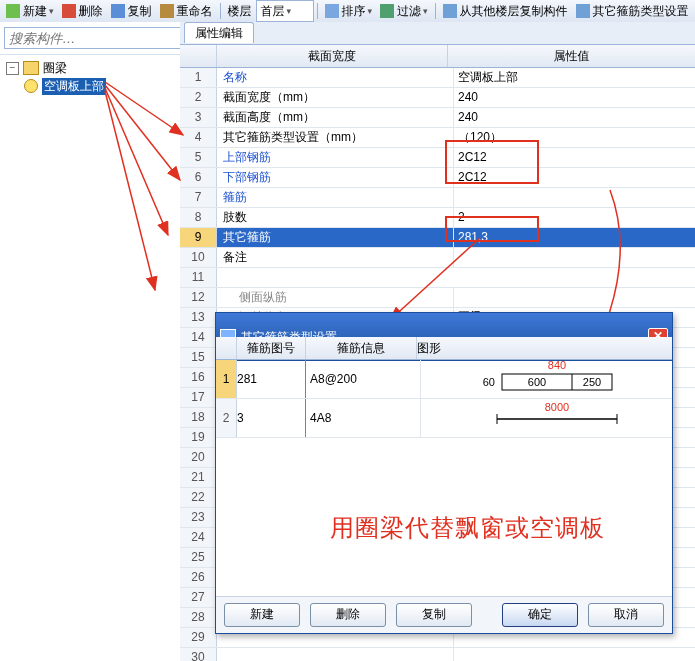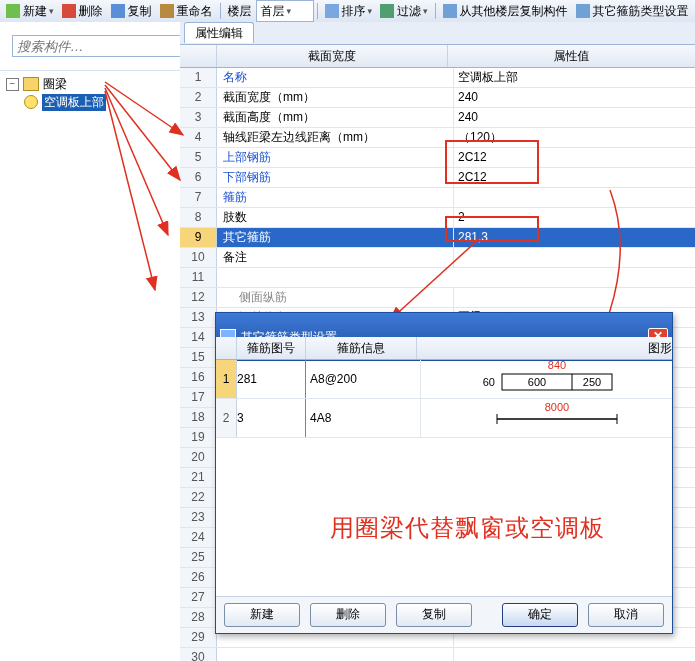--- a/index.html
+++ b/index.html
@@ -7,21 +7,21 @@
 
 
 .toolbar{height:22px;background:linear-gradient(#f4f7fc,#dde6f3);border-bottom:1px solid #9cb4d8;display:flex;align-items:center;padding:0 2px;overflow:hidden;white-space:nowrap}
 .tb-sep{width:1px;height:16px;background:#9cb4d8;margin:0 3px}
 .tb-btn{display:inline-flex;align-items:center;padding:0 4px;height:20px;cursor:default}
 .tb-ico{width:14px;height:14px;margin-right:3px;display:inline-block}
 .dd{font-size:9px;color:#555;margin-left:2px}
 
 
 .left-panel{position:absolute;left:0;top:22px;width:180px;bottom:0;border-right:1px solid #9cb4d8;background:#fff}
-.search-row{display:flex;align-items:center;padding:12px;border-bottom:1px solid #d7e2ef}
+.search-row{display:flex;align-items:center;padding:4px;border-bottom:1px solid #d7e2ef}
 .search-input{flex:1;height:20px;border:1px solid #9cb4d8;padding:0 4px;color:#888;font-style:italic}
 .search-btn{width:22px;height:22px;border:1px solid #9cb4d8;background:#f2f6fc;margin-left:3px;display:flex;align-items:center;justify-content:center}
 .tree{padding:4px 2px;font-size:12px}
 .tree-row{display:flex;align-items:center;height:18px;padding-left:4px}
 .tree-row.sel .label{background:#1b5fb3;color:#fff;padding:0 2px}
 .expander{width:11px;height:11px;border:1px solid #7a7a7a;color:#555;font-size:10px;line-height:9px;text-align:center;margin-right:4px}
 .folder-ico{width:14px;height:12px;background:#f6d36b;border:1px solid #b58c1c;margin-right:4px}
 .item-ico{width:12px;height:12px;background:#ffe26b;border:1px solid #b58c1c;border-radius:50%;margin:0 4px 0 18px}
 
 
@@ -51,21 +51,21 @@
 .dialog{position:absolute;left:215px;top:312px;width:456px;height:320px;background:#fff;border:1px solid #1b4f9e;z-index:10;box-shadow:2px 3px 6px rgba(0,0,0,.3)}
 .dlg-title{height:24px;background:linear-gradient(#3f79d8,#1b4f9e);color:#fff;display:flex;align-items:center;padding:12px 4px}
 .dlg-title-ico{width:14px;height:14px;background:#7db3ff;border:1px solid #fff;margin-right:5px}
 .dlg-title-text{flex:1;font-size:12px}
 .dlg-close{width:18px;height:16px;background:#e0402f;border:1px solid #fff;color:#fff;text-align:center;line-height:14px;font-weight:bold;border-radius:2px}
 .dlg-body{position:absolute;top:24px;left:0;right:0;bottom:36px;overflow:hidden}
 .dlg-grid-head{display:flex;height:22px;background:linear-gradient(#f5f8fd,#e2e9f3);border-bottom:1px solid #9cb4d8}
 .dgh-num{width:20px;border-right:1px solid #c7d3e3}
 .dgh1{width:68px;border-right:1px solid #c7d3e3;text-align:center;line-height:22px}
 .dgh2{width:110px;border-right:1px solid #c7d3e3;text-align:center;line-height:22px}
-.dgh3{flex:1;text-align:right;line-height:22px}
+.dgh3{flex:1;text-align:left;line-height:22px}
 .dgr{display:flex;height:38px;border-bottom:1px solid #dfe6ee}
 .dgc-num{width:20px;background:#f2f5fa;border-right:1px solid #c7d3e3;text-align:center;line-height:38px;color:#555}
 .dgc-num.sel{background:#f7d57a;color:#000}
 .dgc1{width:68px;border-right:1px solid #ec4899;text-align:left;line-height:38px}
 .dgc2{width:110px;border-right:1px solid #dfe6ee;padding-left:4px;line-height:38px}
 .dgc3{flex:1;display:flex;align-items:flex-start;justify-content:center;position:relative}
 .big-note{position:absolute;left:114px;top:175px;color:#e03020;font-size:24px;letter-spacing:1px}
 .dlg-buttons{position:absolute;left:0;right:0;bottom:0;height:36px;background:#f2f5fa;border-top:1px solid #c7d3e3;display:flex;align-items:center;padding:0 8px;gap:10px}
 .dlg-buttons .spacer{flex:1}
 .btn{min-width:58px;height:22px;border:1px solid #7a8fa8;background:linear-gradient(#fff,#e2e9f3);border-radius:3px;text-align:center;line-height:20px;padding:0 8px}
@@ -166,21 +166,21 @@
         <div class="gc-name"><span>截面宽度（mm）</span></div>
         <div class="gc-val">240</div>
       </div>
       <div class="gr">
         <div class="gc-num">3</div>
         <div class="gc-name"><span>截面高度（mm）</span></div>
         <div class="gc-val">240</div>
       </div>
       <div class="gr">
         <div class="gc-num">4</div>
-        <div class="gc-name"><span>轴线距梁左边线距离（mm）</span></div>
+        <div class="gc-name"><span>其它箍筋类型设置（mm）</span></div>
         <div class="gc-val">（120）</div>
       </div>
       <div class="gr">
         <div class="gc-num">5</div>
         <div class="gc-name"><span class="link">上部钢筋</span></div>
         <div class="gc-val">2C12</div>
       </div>
       <div class="gr">
         <div class="gc-num">6</div>
         <div class="gc-name"><span class="link">下部钢筋</span></div>

